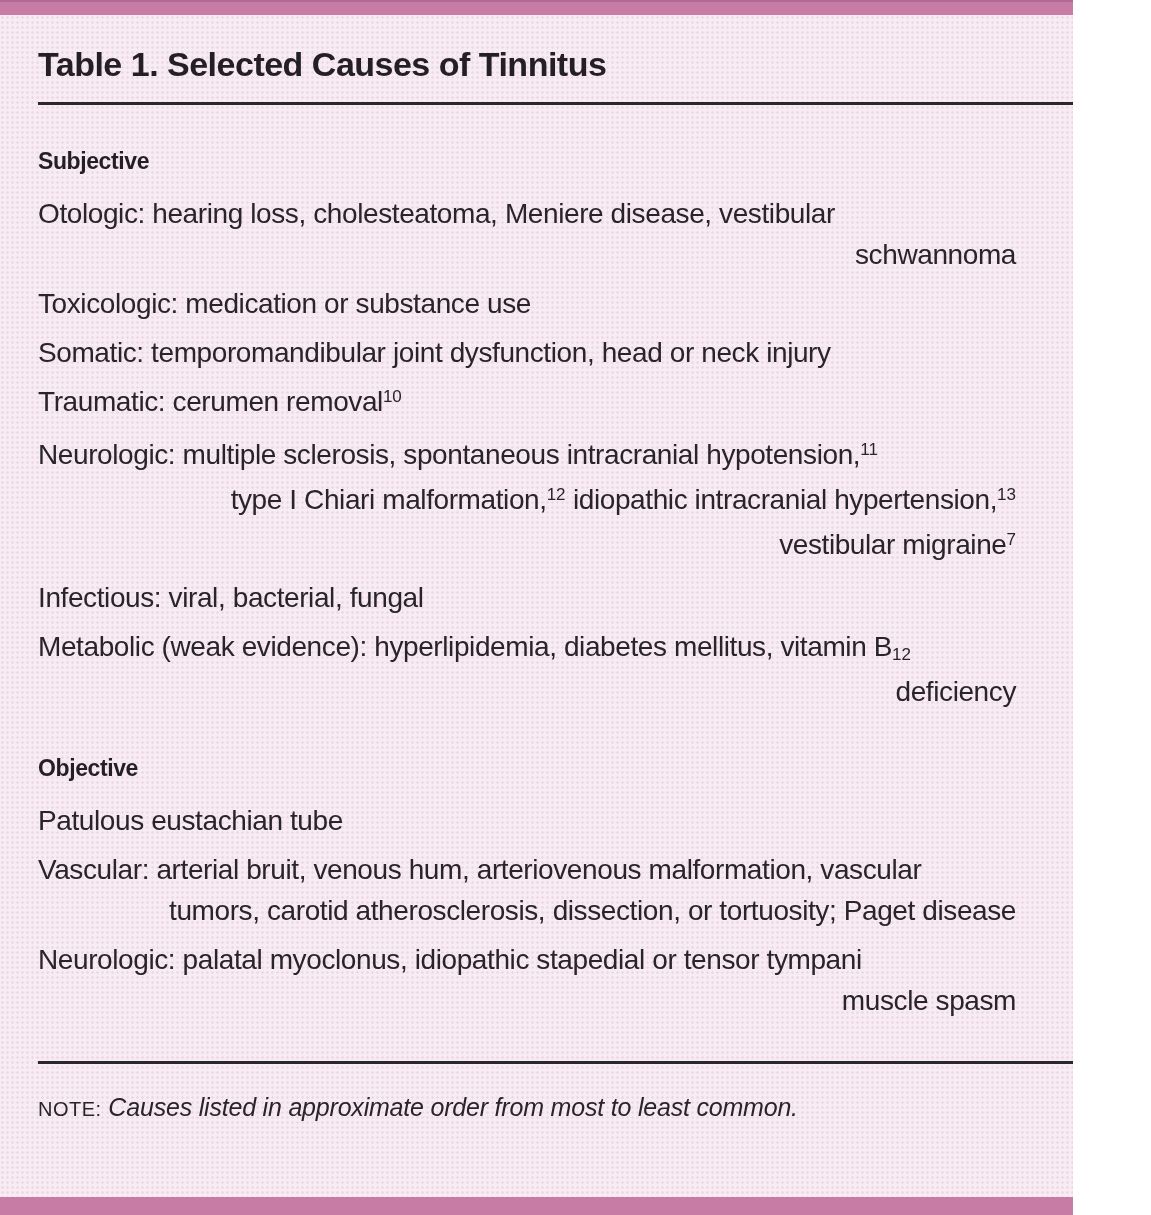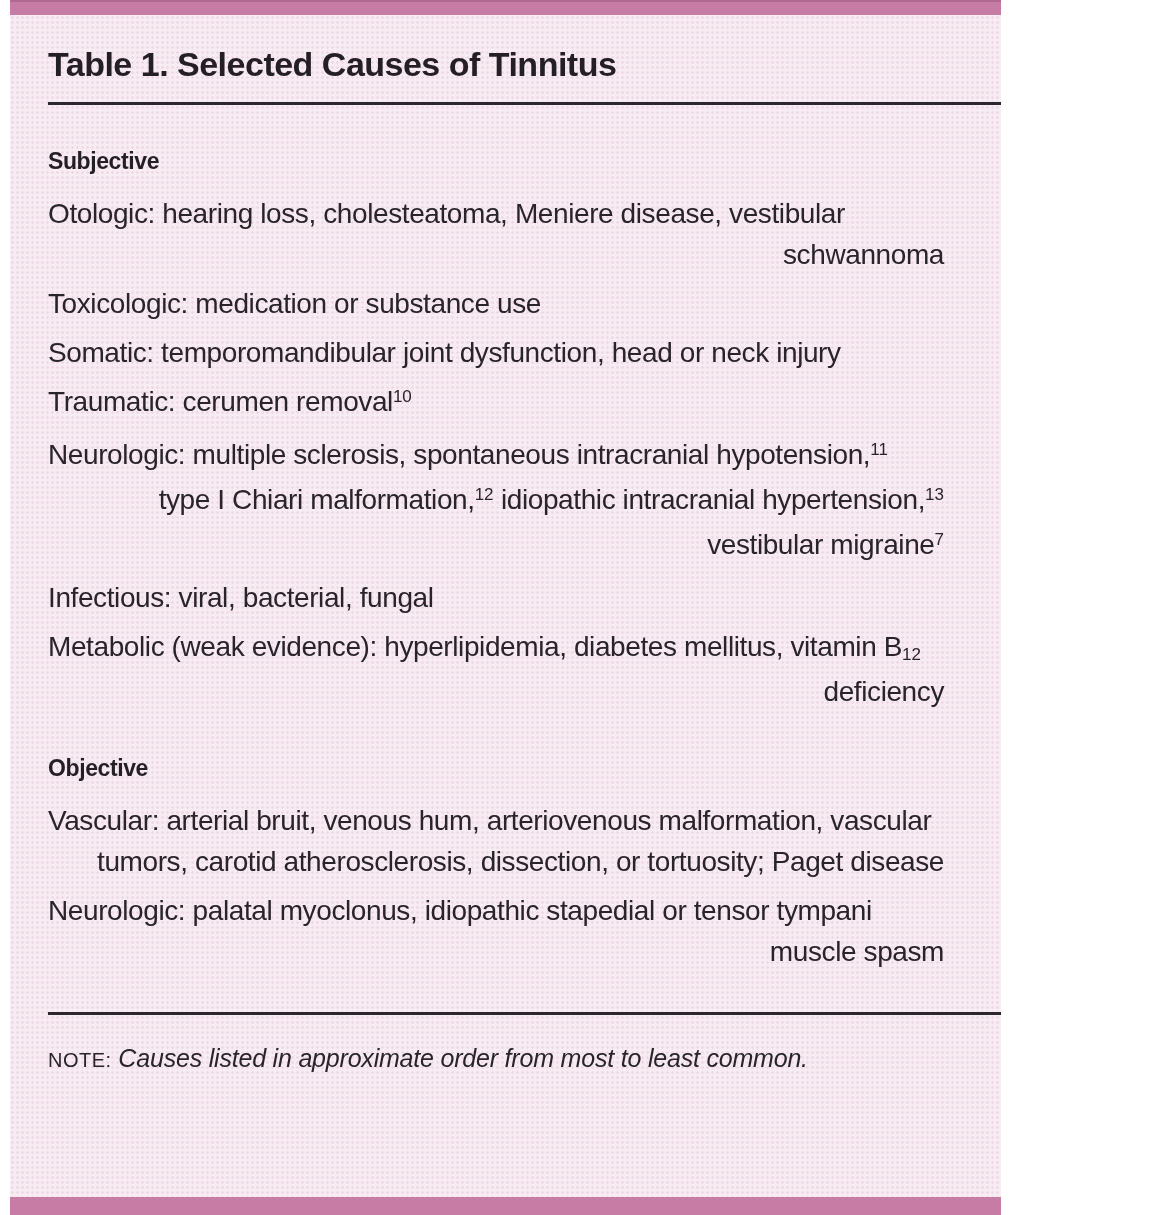--- a/index.html
+++ b/index.html
@@ -7,26 +7,25 @@
     --bg:#f8ecf3;
     --dot:#efd8e6;
     --text:#29242a;
     --rule:#2b272c;
   }
   *{margin:0;padding:0;box-sizing:border-box;}
   html,body{background:#fff;}
   body{font-family:"Liberation Sans", sans-serif;color:var(--text);}
   .page{
     position:relative;
-    width:991px;height:1215px;
+    width:1073px;height:1215px;
     background-color:var(--bg);
     background-image:radial-gradient(circle, var(--dot) 1px, transparent 1.5px);
     background-size:5px 5px;
     overflow:hidden;
-    margin-left:10px;
   }
   .accent-bar{
     position:absolute;left:0;width:100%;
     background:var(--accent);
   }
   .accent-bar.top{top:0;height:15px;border-top:2px solid #b06a92;}
   .accent-bar.bottom{bottom:0;height:18px;}
   .content{
     padding:42px 57px 0 38px;
   }
@@ -125,20 +124,23 @@
         </div>
         <div class="cause-item">
           <div class="cause-line"><span>Infectious: viral, bacterial, fungal</span></div>
         </div>
         <div class="cause-item">
           <div class="cause-line"><span>Metabolic (weak evidence): hyperlipidemia, diabetes mellitus, vitamin B</span><span class="sub">12</span></div>
           <div class="cause-line cont"><span>deficiency</span></div>
         </div>
         <div class="section-heading">Objective</div>
         <div class="cause-item">
+          <div class="cause-line"><span>Patulous eustachian tube</span></div>
+        </div>
+        <div class="cause-item">
           <div class="cause-line"><span>Vascular: arterial bruit, venous hum, arteriovenous malformation, vascular</span></div>
           <div class="cause-line cont"><span>tumors, carotid atherosclerosis, dissection, or tortuosity; Paget disease</span></div>
         </div>
         <div class="cause-item">
           <div class="cause-line"><span>Neurologic: palatal myoclonus, idiopathic stapedial or tensor tympani</span></div>
           <div class="cause-line cont"><span>muscle spasm</span></div>
         </div>
       </div>
 
     <div class="rule above-notes"></div>

